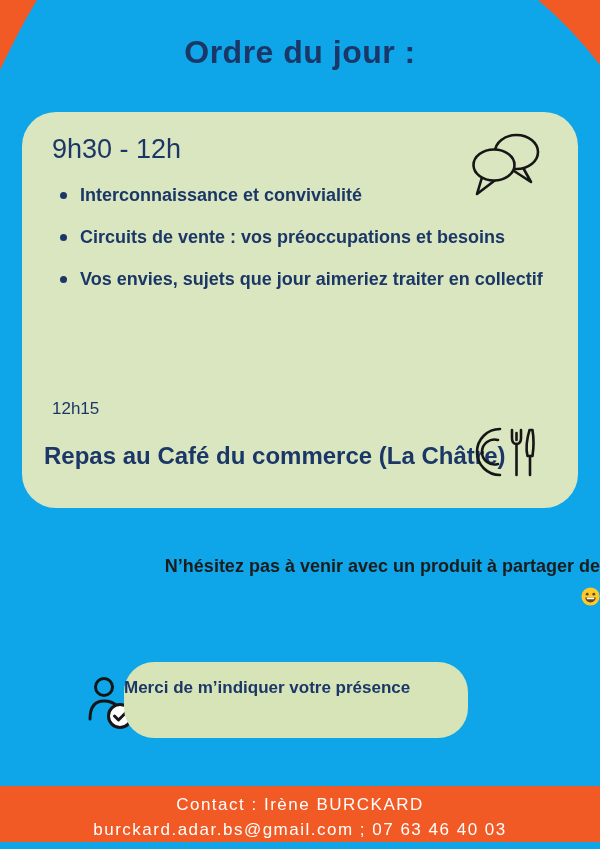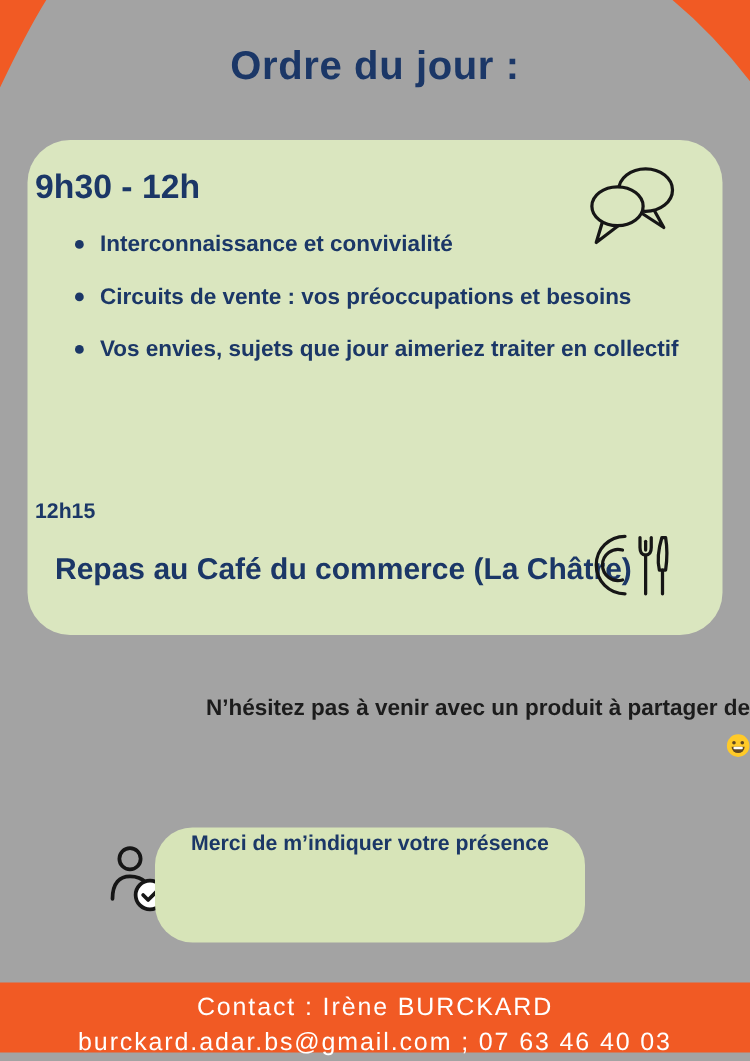--- a/index.html
+++ b/index.html
@@ -1,20 +1,20 @@
 <!DOCTYPE html>
 <html><head>
 <meta charset="utf-8">
 <style>
   html, body { margin: 0; padding: 0; background: #ffffff; }
   .page {
     position: relative;
     width: 600px;
     height: 849px;
-    background: #a3a3a3;
+    background: #0ea5e9;
     overflow: hidden;
     font-family: "Liberation Sans", sans-serif;
     color: #1B3767;
   }
   .corner { position: absolute; top: 0; }
   .corner-tl { left: 0; }
   .corner-tr { right: 0; }
 
   .title {
     position: absolute;
@@ -30,24 +30,24 @@
 
   .agenda-card {
     position: absolute;
     left: 22px; top: 112px;
     width: 556px; height: 396px;
     background: #DAE6BF;
     border-radius: 34px;
   }
   .time-heading {
     position: absolute;
-    left: 6px;
+    left: 30px;
     margin: 0;
     font-size: 27px;
-    font-weight: 700;
+    font-weight: 400;
     line-height: 1;
     color: #1B3767;
   }
   .time-morning { top: 24px; }
   .time-lunch   { top: 288px; font-size: 17px; }
 
   .speech-icon { position: absolute; right: 38px; top: 14px; width: 70px; height: 72px; }
   .plate-icon  { position: absolute; right: 40px; top: 314px; width: 68px; height: 52px; }
 
   .topics {
@@ -95,45 +95,46 @@
     line-height: 31px;
     color: #1c1c1c;
   }
   .emoji { display: inline-block; width: 19px; height: 19px; vertical-align: -3px; margin-left: 4px; }
 
   .rsvp { position: absolute; left: 0; top: 662px; width: 100%; height: 80px; }
   .person-icon { position: absolute; left: 87px; top: 13px; width: 50px; height: 56px; }
   .rsvp-pill {
     position: absolute;
     left: 124px; top: 0;
-    width: 344px; height: 92px;
+    width: 344px; height: 76px;
     box-sizing: border-box;
     background: #D7E4B8;
     border-radius: 30px;
-    text-align: center;
+    padding-top: 13px;
+    text-align: left;
     font-size: 17px;
     font-weight: 700;
     line-height: 25px;
     color: #1B3767;
   }
   .rsvp-pill div { white-space: nowrap; }
   .rsvp-deadline {
     text-decoration: underline;
     text-decoration-thickness: 2px;
     text-underline-offset: 4px;
   }
 
   .footer {
     position: absolute;
     left: 0; top: 786px;
     width: 100%; height: 56px;
     background: #F15A24;
     color: #ffffff;
     text-align: center;
-    font-size: 20px;
+    font-size: 17px;
     font-weight: 500;
     letter-spacing: 1.5px;
   }
   .footer-line1 { margin-top: 9px; }
   .footer-line2 { margin-top: 5px; }
 </style>
 </head>
 <body>
 
 <div class="page">

